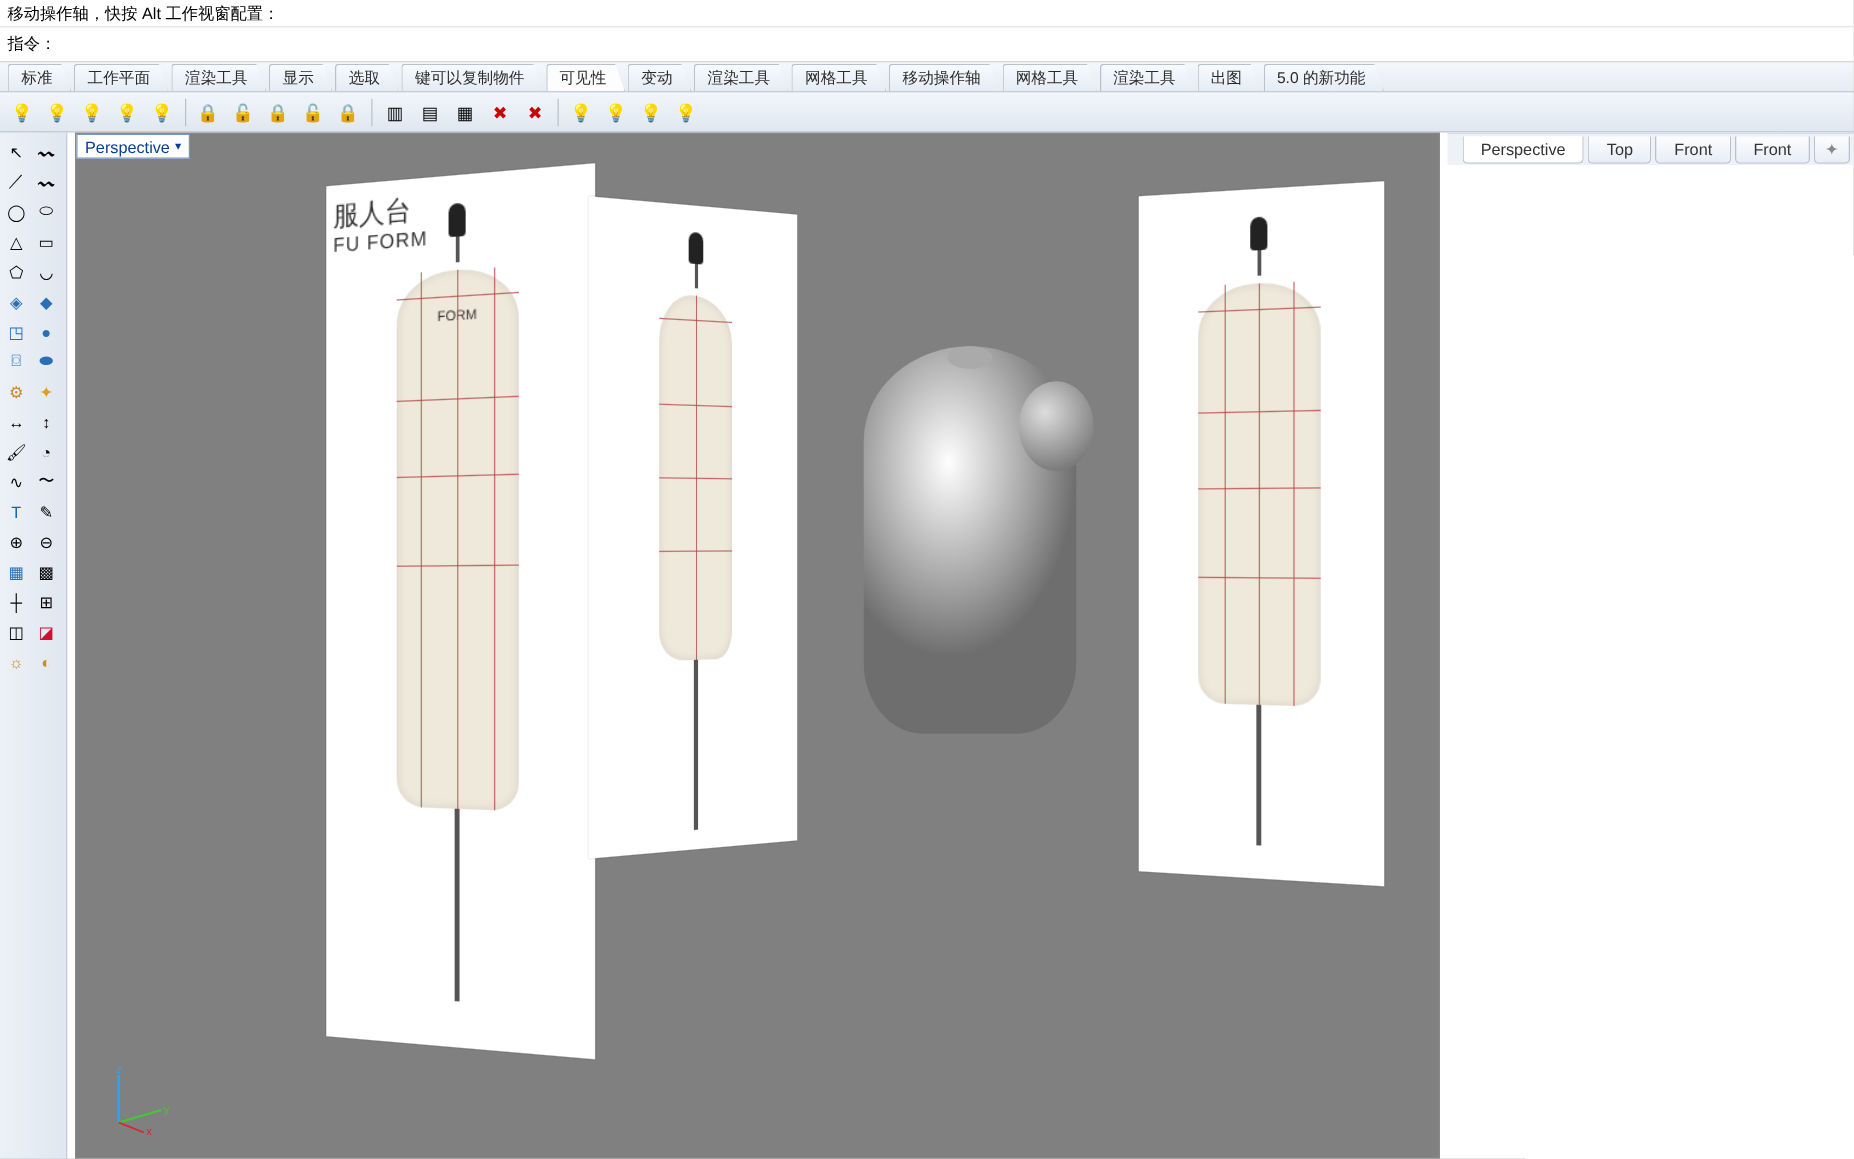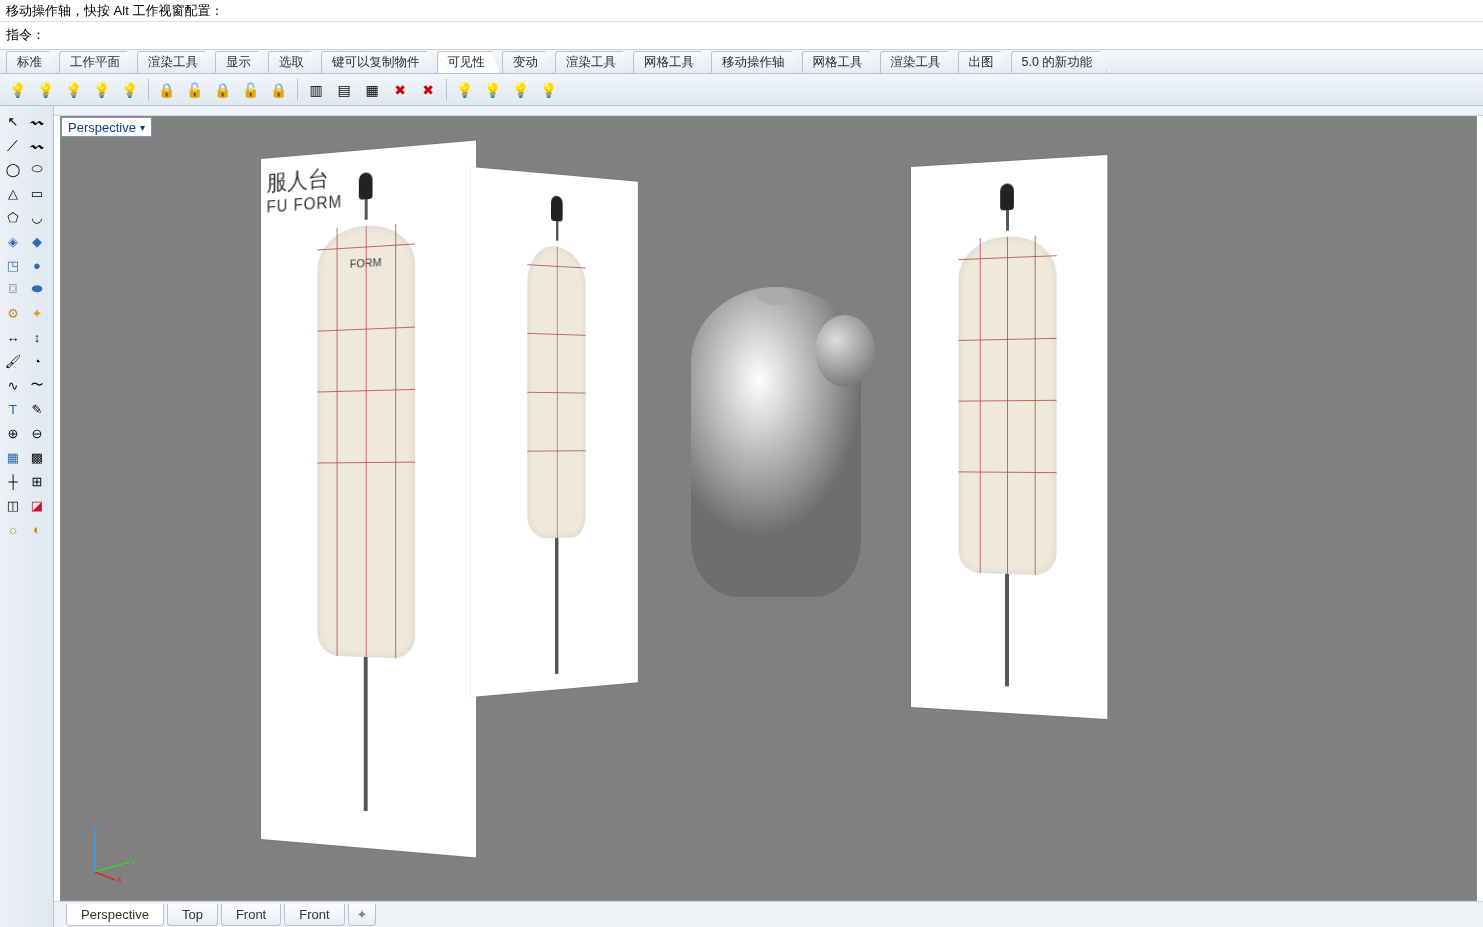--- a/index.html
+++ b/index.html
@@ -104,21 +104,21 @@
   .side-btn {
     width: 22px; height: 22px;
     display:flex;align-items:center;justify-content:center;
     border:1px solid transparent;border-radius:2px;
     cursor:pointer;font-size:13px;
   }
 
   .viewport-wrap {
     flex:1;
     display:flex;
-    flex-direction:column;
+    flex-direction:row;
     background:#fff;
     position: relative;
   }
   .scroll-top-spacer{
     height:10px;background:#eef2f7;border-bottom:1px solid #ccd5e0;
   }
   .viewport {
     flex:1;
     background:#808080;
     position:relative;

